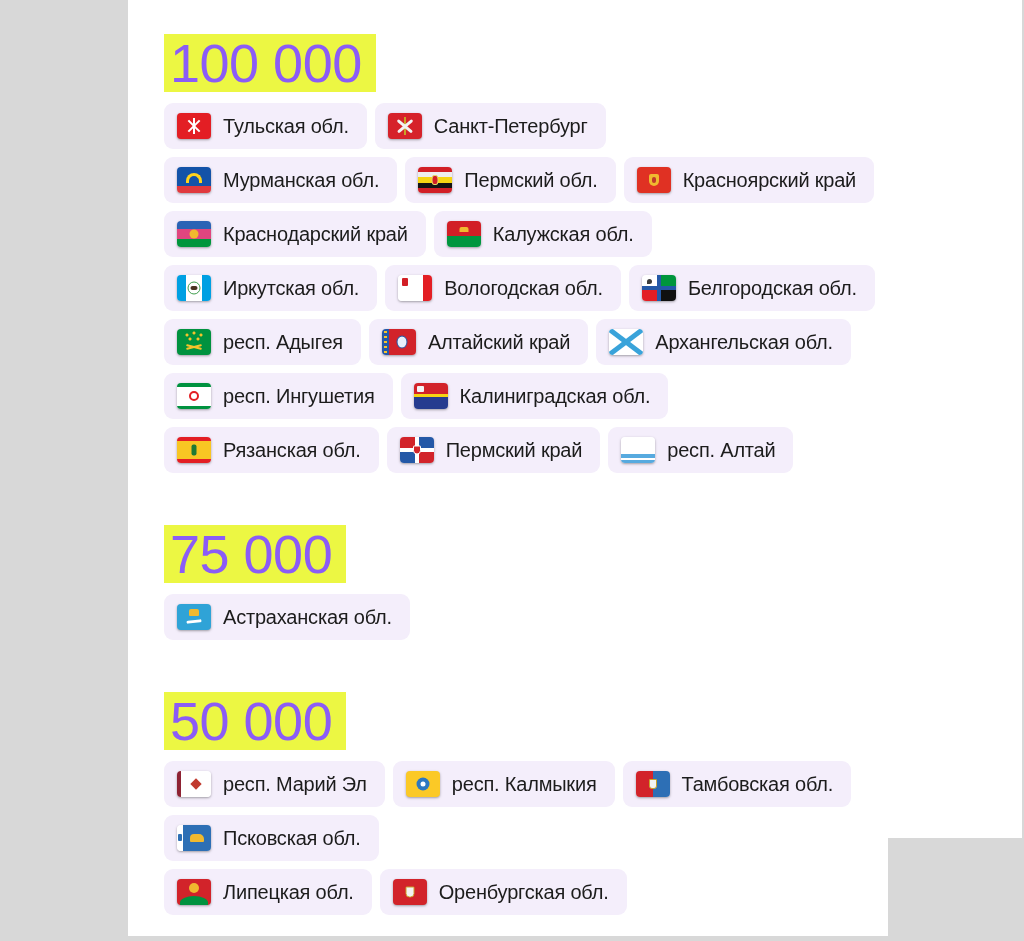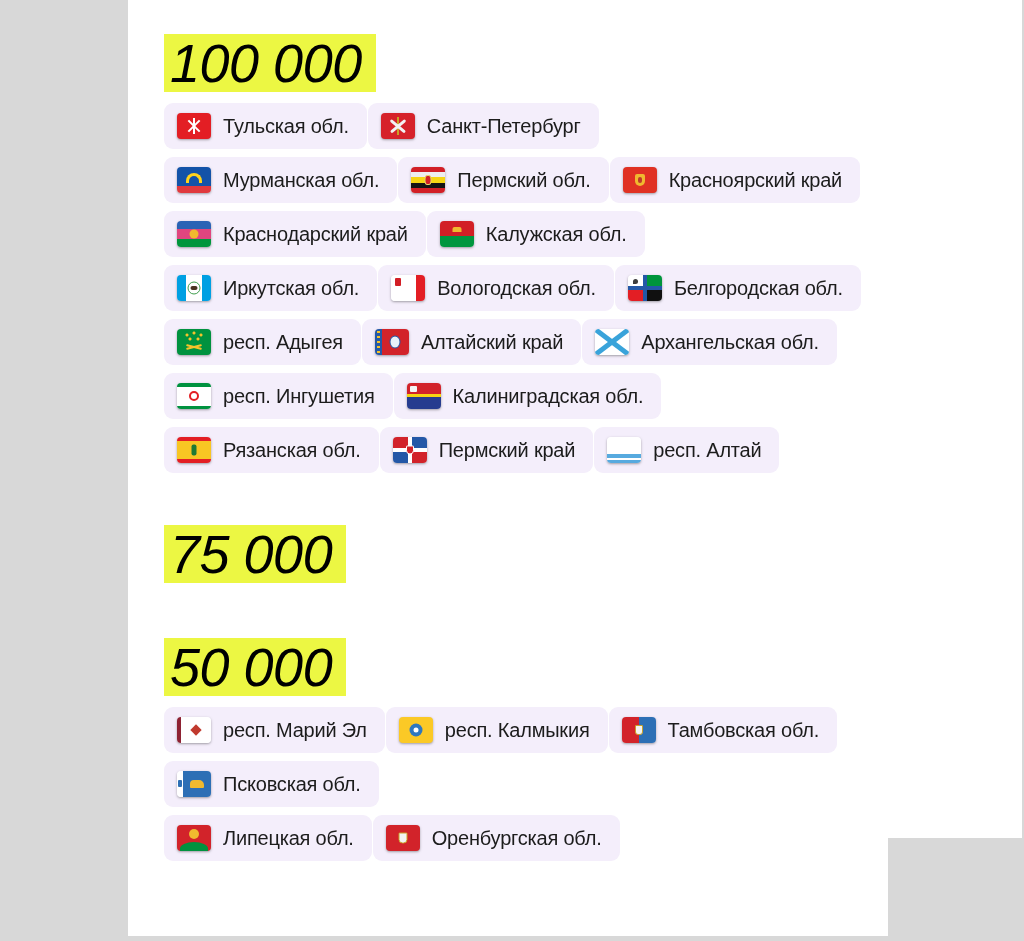--- a/index.html
+++ b/index.html
@@ -4,23 +4,23 @@
 <style>
   html,body{margin:0;padding:0;background:#d8d8d8;}
   .screen{position:relative;width:1024px;height:941px;background:var(--canvas,#d8d8d8);
           overflow:hidden;font-family:"Liberation Sans",sans-serif;}
   .page{position:absolute;left:128px;top:0;width:894px;height:936px;background:var(--page,#fff);
         box-sizing:border-box;padding:34px 0 0 36px;}
   .corner{position:absolute;left:888px;top:838px;right:0;bottom:0;background:var(--canvas,#d8d8d8);}
 
   .section{margin-top:52px;}
   .section:first-child{margin-top:0;}
-  .amount{display:inline-block;font-size:54px;line-height:58px;font-weight:500;color:#000000;
-          letter-spacing:-.5px;background:var(--hl,#ecf743);padding:0 14px 0 6px;margin:0 0 3px 0;font-style:italic;}
-  .row{display:flex;gap:1px;margin-top:8px;}
+  .amount{display:inline-block;font-size:54px;line-height:58px;font-weight:500;color:#8b5cf6;
+          letter-spacing:-.5px;background:var(--hl,#ecf743);padding:0 14px 0 6px;margin:0 0 3px 0;}
+  .row{display:flex;gap:8px;margin-top:8px;}
   .chip{display:inline-flex;align-items:center;gap:12px;height:46px;padding:0 18px 0 13px;
         border-radius:9px;background:var(--chip,#f4eefb);font-size:20px;color:#1c1c1c;
         white-space:nowrap;letter-spacing:-.2px;}
 
   
   .flag{position:relative;width:34px;height:26px;border-radius:4px;flex:0 0 auto;
         overflow:hidden;box-shadow:0 1px 2.5px rgba(0,0,0,.35);}
   .flag::before,.flag::after{box-sizing:border-box;}
 
   .f-tula{background:#e31e24;background-image:linear-gradient(#fff,#fff);
@@ -243,21 +243,26 @@
           </div>
           <div class="chip">
             <span class="flag f-perm"></span>
             <span>Пермский край</span>
           </div>
           <div class="chip">
             <span class="flag f-altai_rep"></span>
             <span>респ. Алтай</span>
           </div>
         </div></section>
-      <section class="section"><div class="amount">75 000</div></section>
+      <section class="section"><div class="amount">75 000</div><div class="row">
+          <div class="chip">
+            <span class="flag f-astrakhan"></span>
+            <span>Астраханская обл.</span>
+          </div>
+        </div></section>
       <section class="section"><div class="amount">50 000</div><div class="row">
           <div class="chip">
             <span class="flag f-mari_el"></span>
             <span>респ. Марий Эл</span>
           </div>
           <div class="chip">
             <span class="flag f-kalmykia"></span>
             <span>респ. Калмыкия</span>
           </div>
           <div class="chip">

